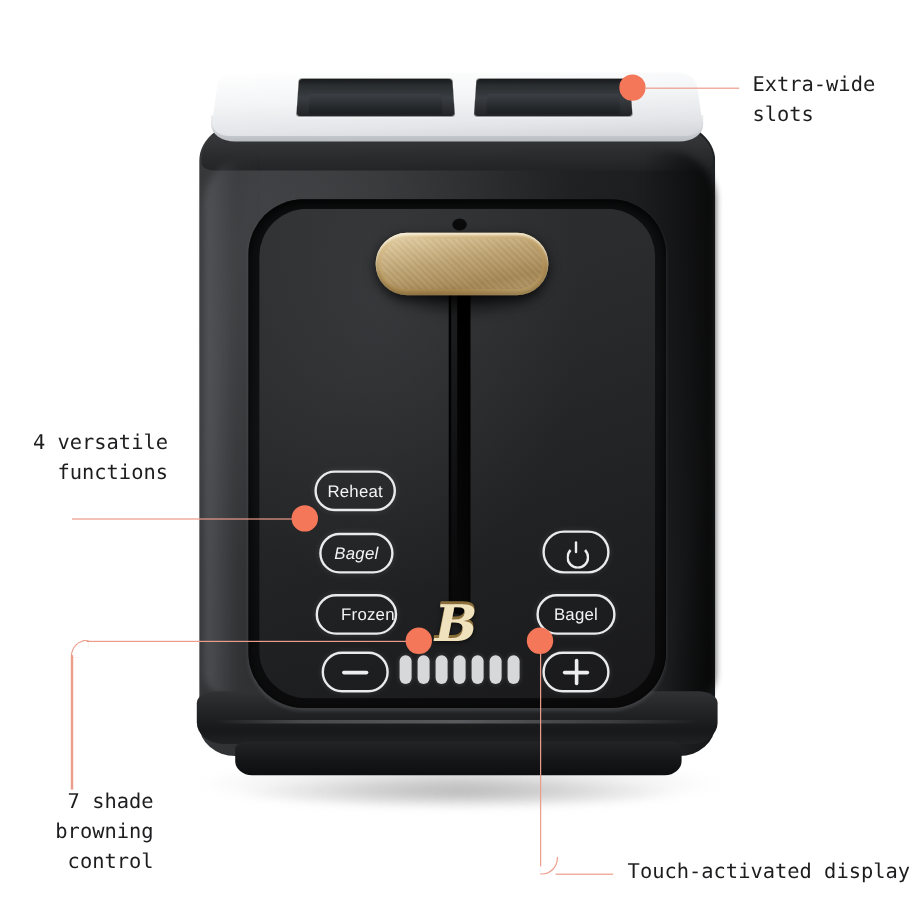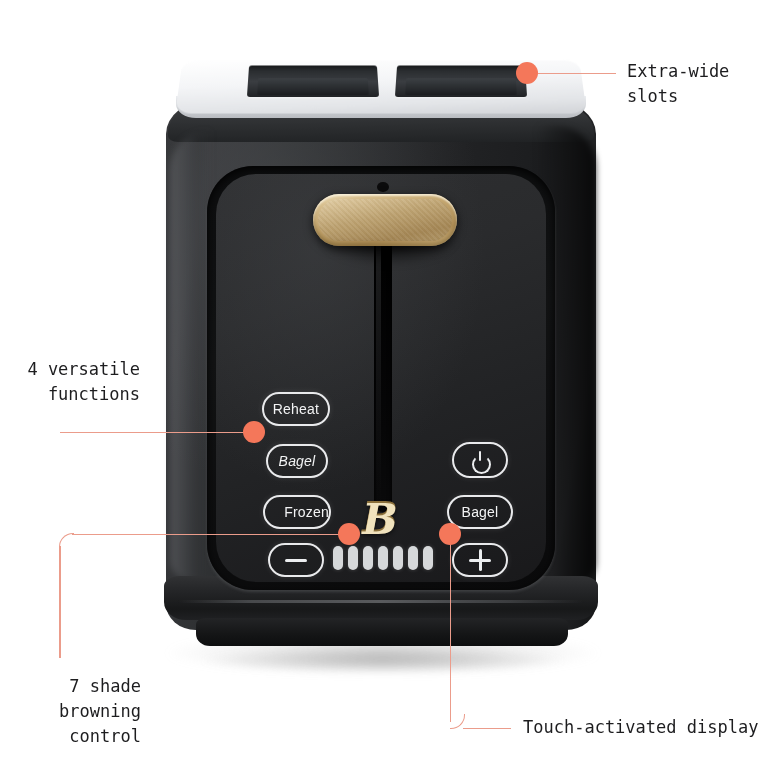--- a/index.html
+++ b/index.html
@@ -309,21 +309,21 @@
 
   <div class="anno-line anno-h" style="left:60px;top:431.5px;width:196px;"></div>
   <div class="dot" style="left:243px;top:421px;"></div>
   <div class="label right-align" style="left:0px;top:357px;width:140px;">4 versatile
 functions</div>
 
   <div class="anno-line anno-h" style="left:72px;top:533.5px;width:282px;"></div>
   <div class="anno-elbow" style="left:59px;top:533px;width:14px;height:14px;border-width:1.6px;border-right:none;border-bottom:none;border-top-left-radius:14px;"></div>
   <div class="anno-line anno-v" style="left:59px;top:546px;height:112px;"></div>
   <div class="dot" style="left:338px;top:523px;"></div>
-  <div class="label right-align" style="left:0px;top:674px;width:128px;padding-left:13px;">7 shade
+  <div class="label right-align" style="left:0px;top:656px;width:128px;">7 shade
 browning
 control</div>
 
   <div class="anno-line anno-v" style="left:449.5px;top:540px;height:182px;"></div>
   <div class="anno-elbow" style="left:450px;top:714px;width:14px;height:14px;border-width:1.6px;border-left:none;border-top:none;border-bottom-right-radius:14px;"></div>
   <div class="anno-line anno-h" style="left:463px;top:727.5px;width:48px;"></div>
   <div class="dot" style="left:439px;top:523px;"></div>
   <div class="label left-align" style="left:523px;top:715px;width:250px;">Touch-activated display</div>
 
 </div>

